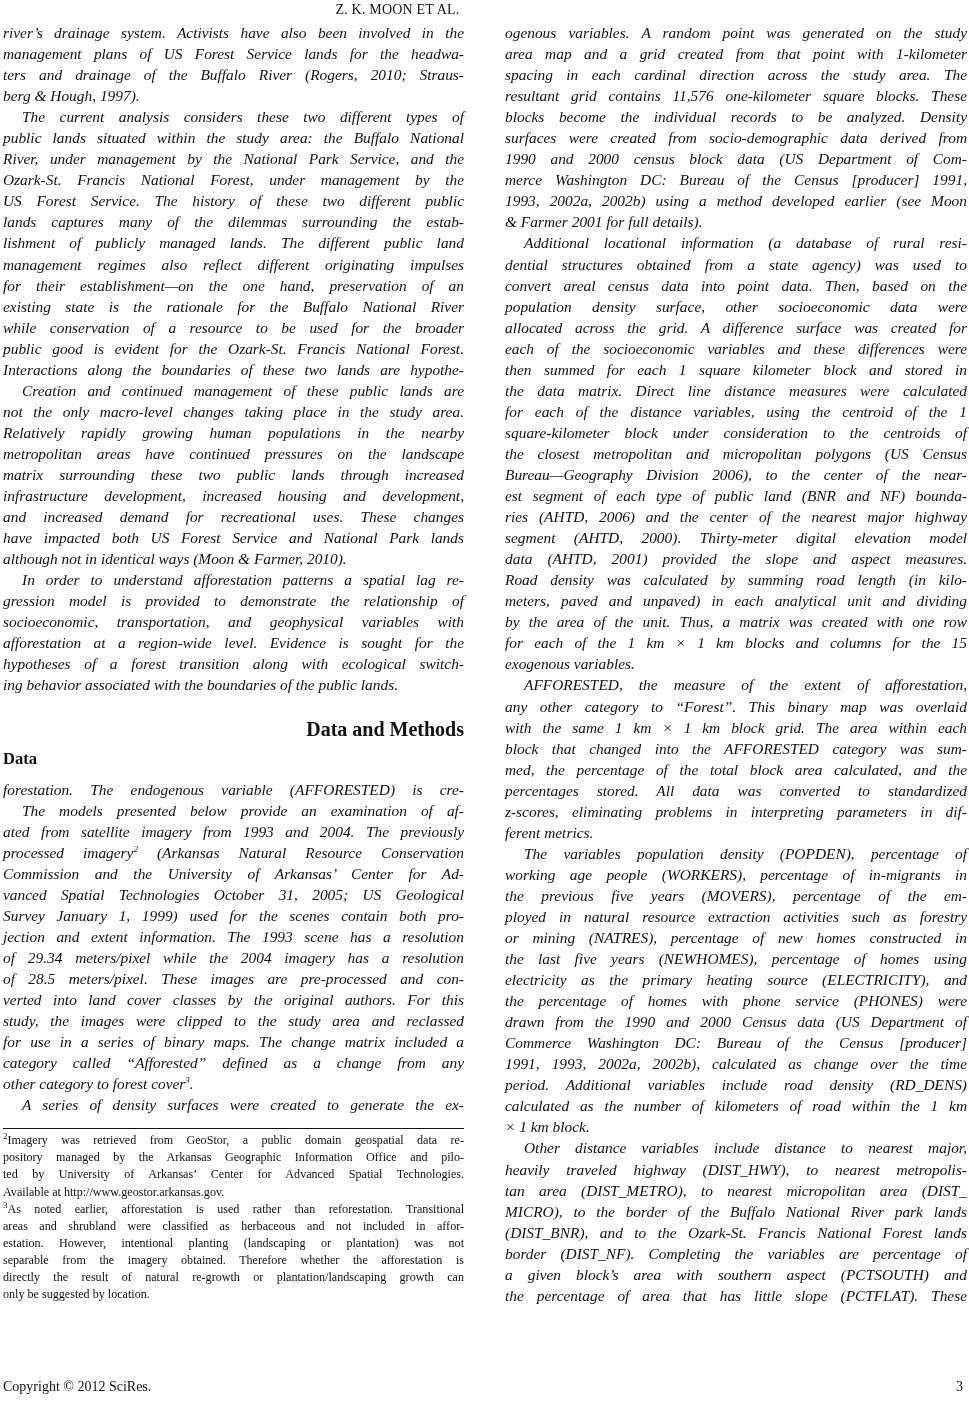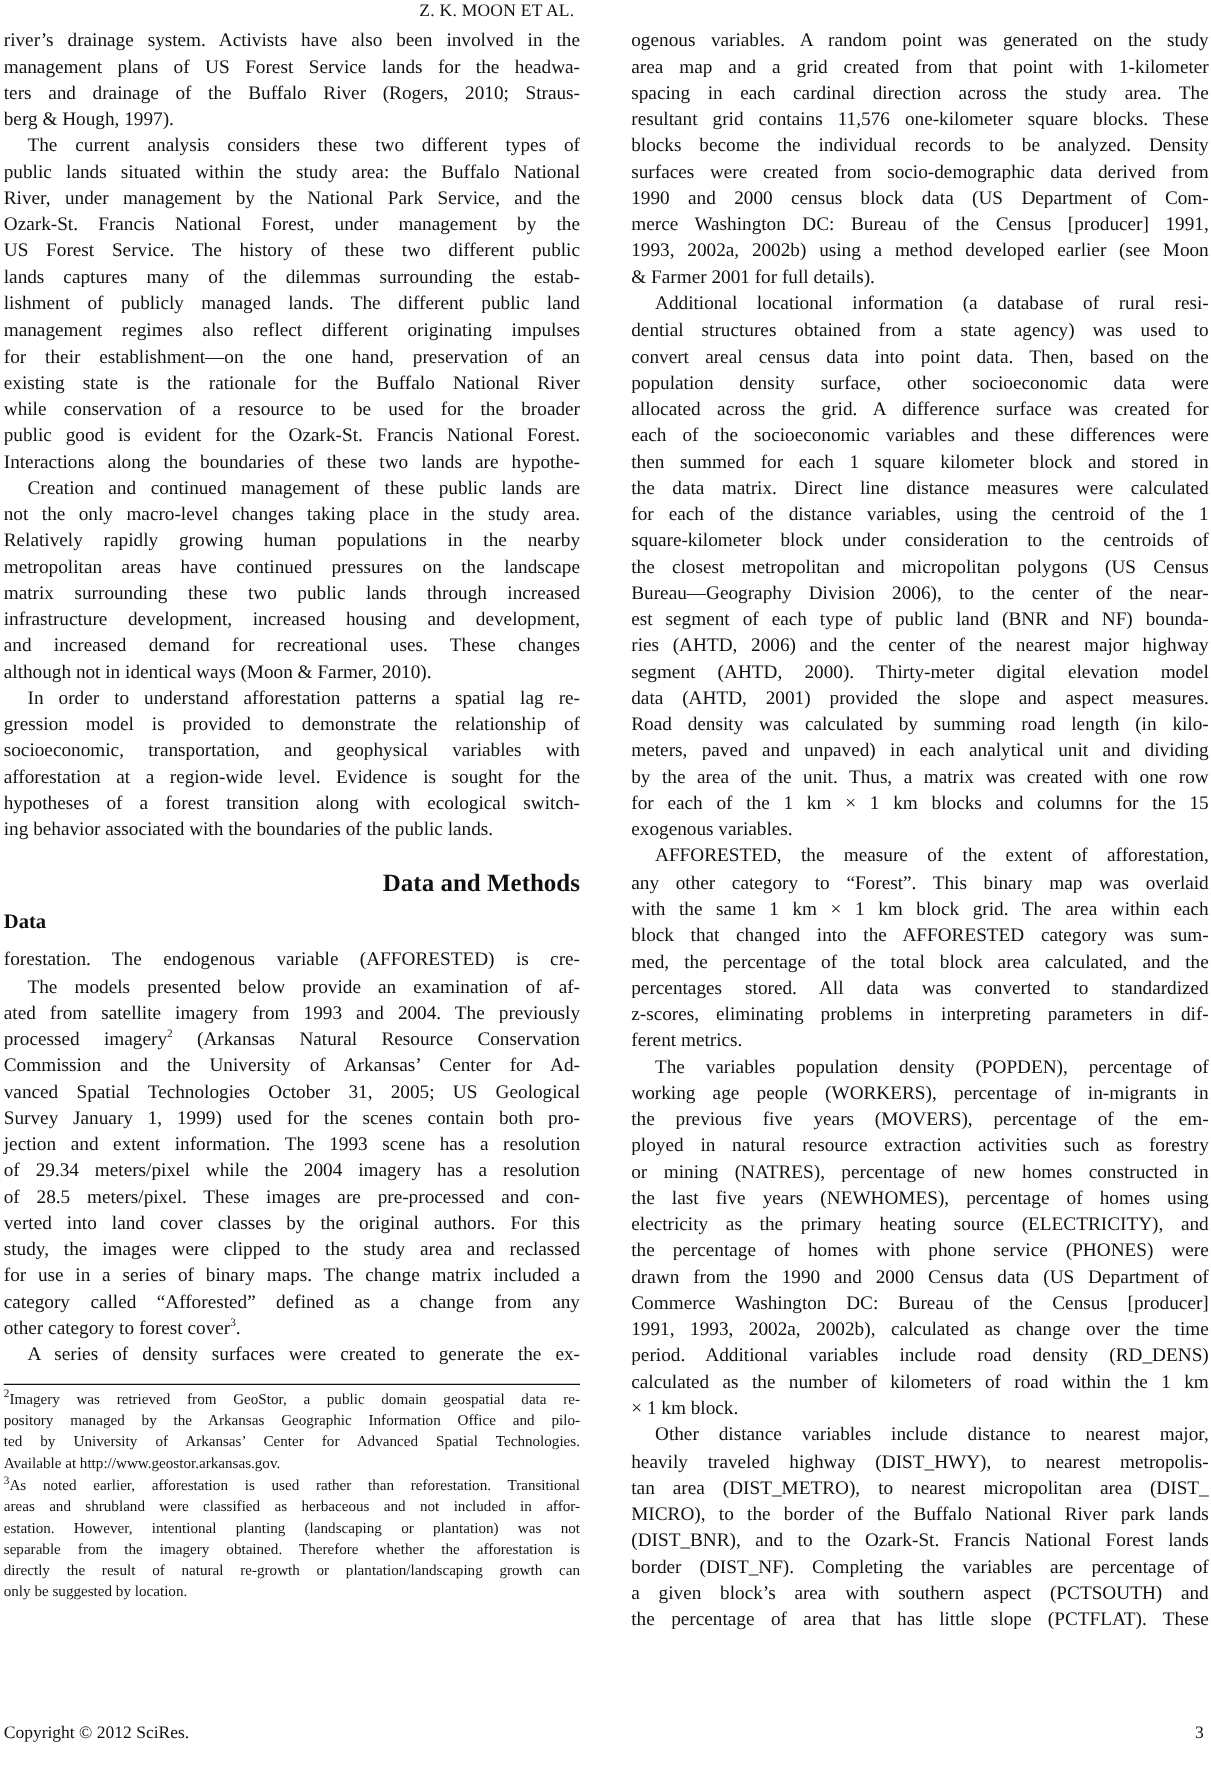--- a/index.html
+++ b/index.html
@@ -11,21 +11,21 @@
   .running-head {
     position: absolute; top: 2px; left: 0; width: 795px; text-align: center;
     font-size: 14px; letter-spacing: 0.2px;
   }
   .col {
     position: absolute; top: 22px;
     font-size: 15.4px; line-height: 21.05px;
   }
   .col-left { left: 3px; width: 461px; }
   .col-right { left: 505px; width: 462px; }
-  .para { margin: 0; text-align: justify; text-indent: 19px; hyphens: manual; }
+  .para { margin: 0; text-align: justify; text-indent: 19px; hyphens: manual; font-style: italic; }
   .para.noindent { text-indent: 0; }
   .line { display: block; text-align: justify; text-align-last: justify; white-space: nowrap; }
   .line.last { text-align-last: left; }
   .line.ind { padding-left: 19px; }
   .section-title {
     text-align: right; font-weight: bold; font-size: 20px;
     margin: 20px 0 0 0; line-height: 26px;
   }
   .sub-title {
     font-weight: bold; font-size: 16.5px; margin: 6px 0 9px 0; line-height: 22px;
@@ -66,20 +66,21 @@
       <span class="line">Interactions along the boundaries of these two lands are hypothe-</span>
     </div>
   <div class="para noindent">
       <span class="line ind">Creation and continued management of these public lands are</span>
       <span class="line">not the only macro-level changes taking place in the study area.</span>
       <span class="line">Relatively rapidly growing human populations in the nearby</span>
       <span class="line">metropolitan areas have continued pressures on the landscape</span>
       <span class="line">matrix surrounding these two public lands through increased</span>
       <span class="line">infrastructure development, increased housing and development,</span>
       <span class="line">and increased demand for recreational uses. These changes</span>
+      <span class="line">have impacted both US Forest Service and National Park lands</span>
       <span class="line last">although not in identical ways (Moon &amp; Farmer, 2010).</span>
     </div>
   <div class="para noindent">
       <span class="line ind">In order to understand afforestation patterns a spatial lag re-</span>
       <span class="line">gression model is provided to demonstrate the relationship of</span>
       <span class="line">socioeconomic, transportation, and geophysical variables with</span>
       <span class="line">afforestation at a region-wide level. Evidence is sought for the</span>
       <span class="line">hypotheses of a forest transition along with ecological switch-</span>
       <span class="line last">ing behavior associated with the boundaries of the public lands.</span>
     </div>

